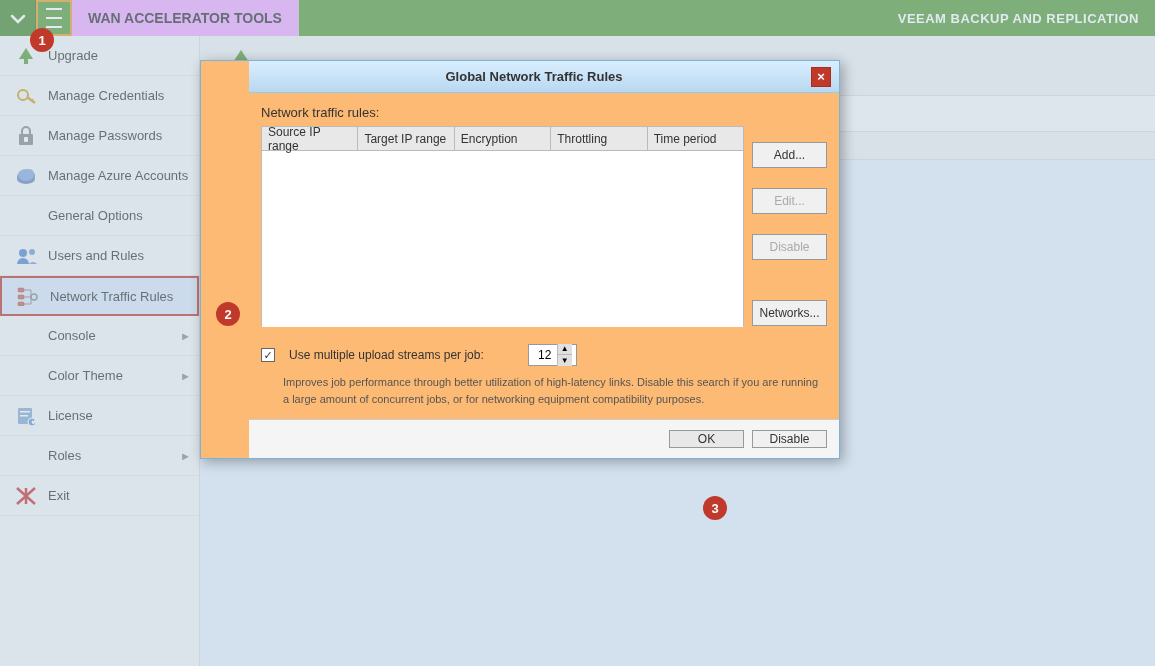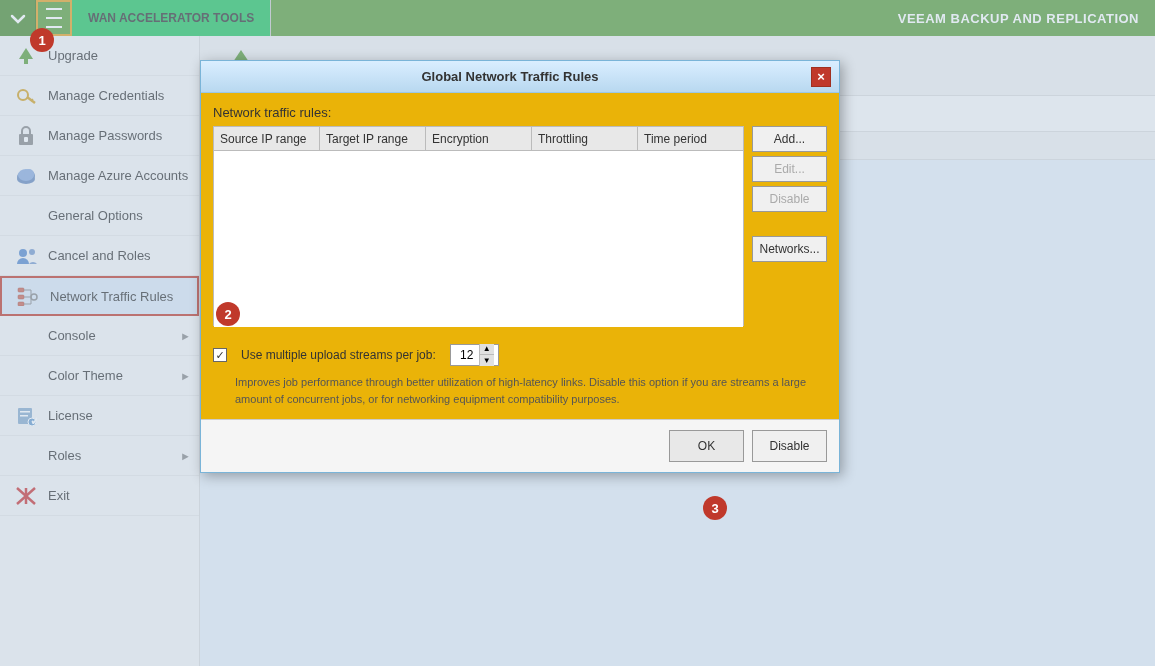--- a/index.html
+++ b/index.html
@@ -25,25 +25,25 @@
     .hamburger-btn {
       width: 36px; height: 36px;
       background: #5a9e3a;
       border: 2px solid #e8a020;
       display: flex; align-items: center; justify-content: center;
       cursor: pointer;
       flex-shrink: 0;
     }
     .hamburger-btn span { display: block; width: 16px; height: 2px; background: white; margin: 2px 0; }
     .tab-wan {
-      background: #22c55e;
+      background: #f0abfc;
       height: 36px;
       padding: 0 16px;
       display: flex; align-items: center;
-      font-size: 12px; font-weight: 600;
+      font-size: 14px; font-weight: 600;
       color: #333;
       border-right: 1px solid #ccc;
     }
     .top-bar-title {
       margin-left: auto;
       color: white;
       font-size: 13px;
       font-weight: 600;
       padding-right: 16px;
       letter-spacing: 0.5px;
@@ -151,24 +151,25 @@
       position: absolute; top: 0; left: 0; right: 0; bottom: 0;
       background: rgba(180,200,220,0.4);
       z-index: 20;
     }
 
     
     .dialog {
       position: absolute;
       top: 60px; left: 200px;
       width: 640px;
-      background: #eab308;
+      background: #fdba74;
       border: 1px solid #7ab4d8;
       box-shadow: 3px 3px 12px rgba(0,0,0,0.3);
       z-index: 30;
+      padding-left: 48px;
     }
     .dialog-titlebar {
       background: linear-gradient(to bottom, #daeeff, #b8d8f0);
       height: 32px;
       display: flex; align-items: center;
       padding: 0 8px;
       border-bottom: 1px solid #9ac8e8;
     }
     .dialog-title {
       flex: 1; font-size: 13px; font-weight: 600; color: #333;
@@ -225,20 +226,21 @@
     }
     .checkbox-custom.checked::after {
       content: '✓'; font-size: 11px; color: #333;
     }
     .streams-label { font-size: 12px; color: #333; }
     .streams-value {
       border: 1px solid #999; background: white;
       display: flex; align-items: center;
       height: 22px; min-width: 40px;
       padding: 0 4px;
+      margin-left: 30px;
     }
     .streams-value input {
       width: 24px; border: none; outline: none; font-size: 12px; text-align: center;
     }
     .spinner {
       display: flex; flex-direction: column;
       border-left: 1px solid #bbb;
     }
     .spinner-btn {
       width: 14px; height: 11px;
@@ -257,34 +259,35 @@
     }
 
     
     .dialog-footer {
       display: flex; justify-content: flex-end; gap: 8px;
       padding: 10px 12px;
       border-top: 1px solid #ccc;
       background: #f5f5f5;
     }
     .btn {
-      min-width: 75px; height: 32px;
+      min-width: 75px; height: 18px;
       border: 1px solid #999; background: #f0f0f0;
       cursor: pointer; font-size: 12px;
       display: flex; align-items: center; justify-content: center;
       color: #333;
     }
     .btn-primary { background: #e8e8e8; font-weight: 500; }
 
     .side-btn {
       min-width: 75px; height: 26px;
       border: 1px solid #999; background: #f0f0f0;
       cursor: pointer; font-size: 12px;
       display: flex; align-items: center; justify-content: center;
       color: #333;
+      margin-top: 16px;
     }
     .side-btn:disabled, .side-btn.disabled { color: #aaa; cursor: default; }
 
     .rules-table-wrapper {
       display: flex;
       gap: 8px;
       margin-bottom: 6px;
     }
     .rules-table-container {
       flex: 1;
@@ -372,21 +375,21 @@
 
   <div class="sidebar-item">
     <div class="icon-area">
       <svg width="22" height="20" viewBox="0 0 22 20">
         <circle cx="8" cy="7" r="4" fill="#5588cc"></circle>
         <path d="M2 18 a6 6 0 0 1 12 0" fill="#5588cc"></path>
         <circle cx="17" cy="6" r="3" fill="#7799cc"></circle>
         <path d="M14 18 a5 5 0 0 1 8 0" fill="#7799cc"></path>
       </svg>
     </div>
-    <span class="label">Cancel and Roles</span>
+    <span class="label">Users and Rules</span>
   </div>
 
   <div class="sidebar-item active">
     <div class="icon-area">
       <svg width="22" height="20" viewBox="0 0 22 20">
         <rect x="1" y="2" width="6" height="4" rx="1" fill="#cc6655" stroke="#aa4433" stroke-width="0.5"></rect>
         <rect x="1" y="9" width="6" height="4" rx="1" fill="#cc6655" stroke="#aa4433" stroke-width="0.5"></rect>
         <rect x="1" y="16" width="6" height="4" rx="1" fill="#cc6655" stroke="#aa4433" stroke-width="0.5"></rect>
         <line x1="7" y1="4" x2="14" y2="4" stroke="#888" stroke-width="1"></line>
         <line x1="7" y1="11" x2="14" y2="11" stroke="#888" stroke-width="1"></line>
@@ -507,21 +510,21 @@
         <div class="checkbox-custom checked"></div>
         <span class="streams-label">Use multiple upload streams per job:</span>
         <div class="streams-value">
           <input type="text" value="12" style="">
           <div class="spinner">
             <button class="spinner-btn">▲</button>
             <button class="spinner-btn">▼</button>
           </div>
         </div>
       </div>
-      <div class="hint-text">Improves job performance through better utilization of high-latency links. Disable this option if you are streams a large amount of concurrent jobs, or for networking equipment compatibility purposes.</div>
+      <div class="hint-text">Improves job performance through better utilization of high-latency links. Disable this search if you are running a large amount of concurrent jobs, or for networking equipment compatibility purposes.</div>
     </div>
   </div>
 
   <div class="dialog-footer">
     <button class="btn btn-primary">OK</button>
     <button class="btn">Disable</button>
   </div>
 </div>
 
 <div class="circle-num" style="top:302px;left:216px;">2</div>

